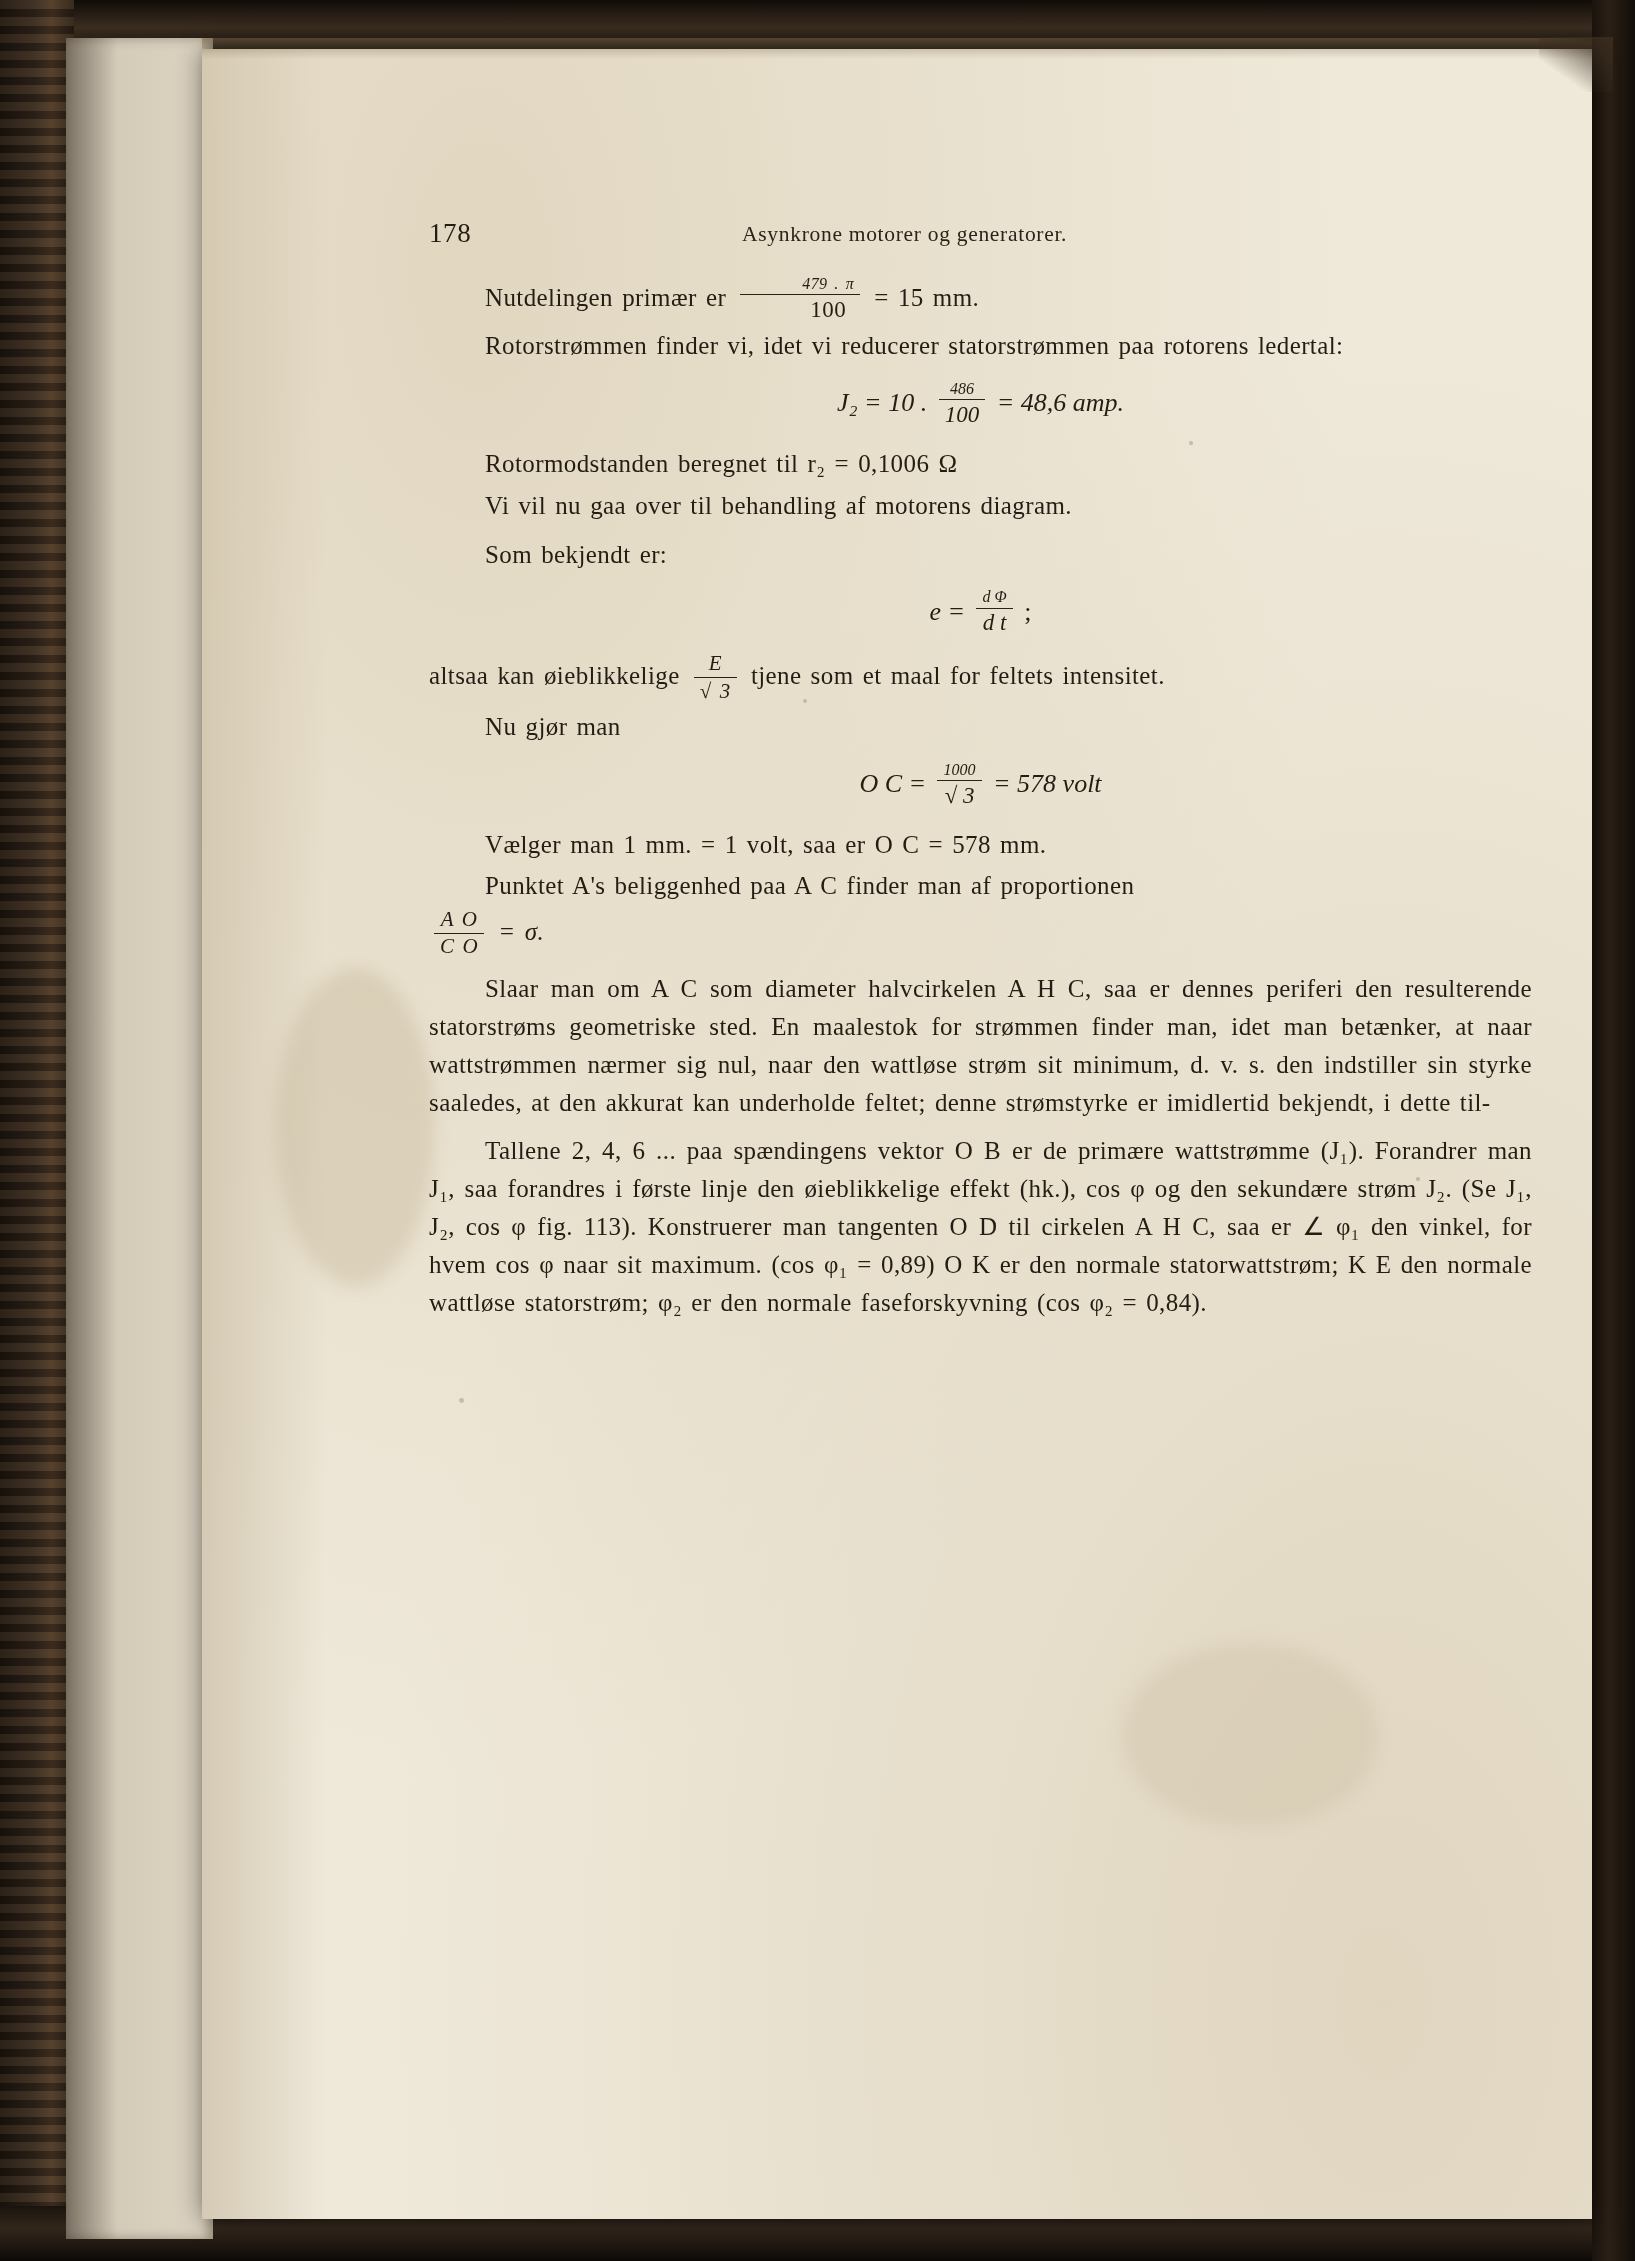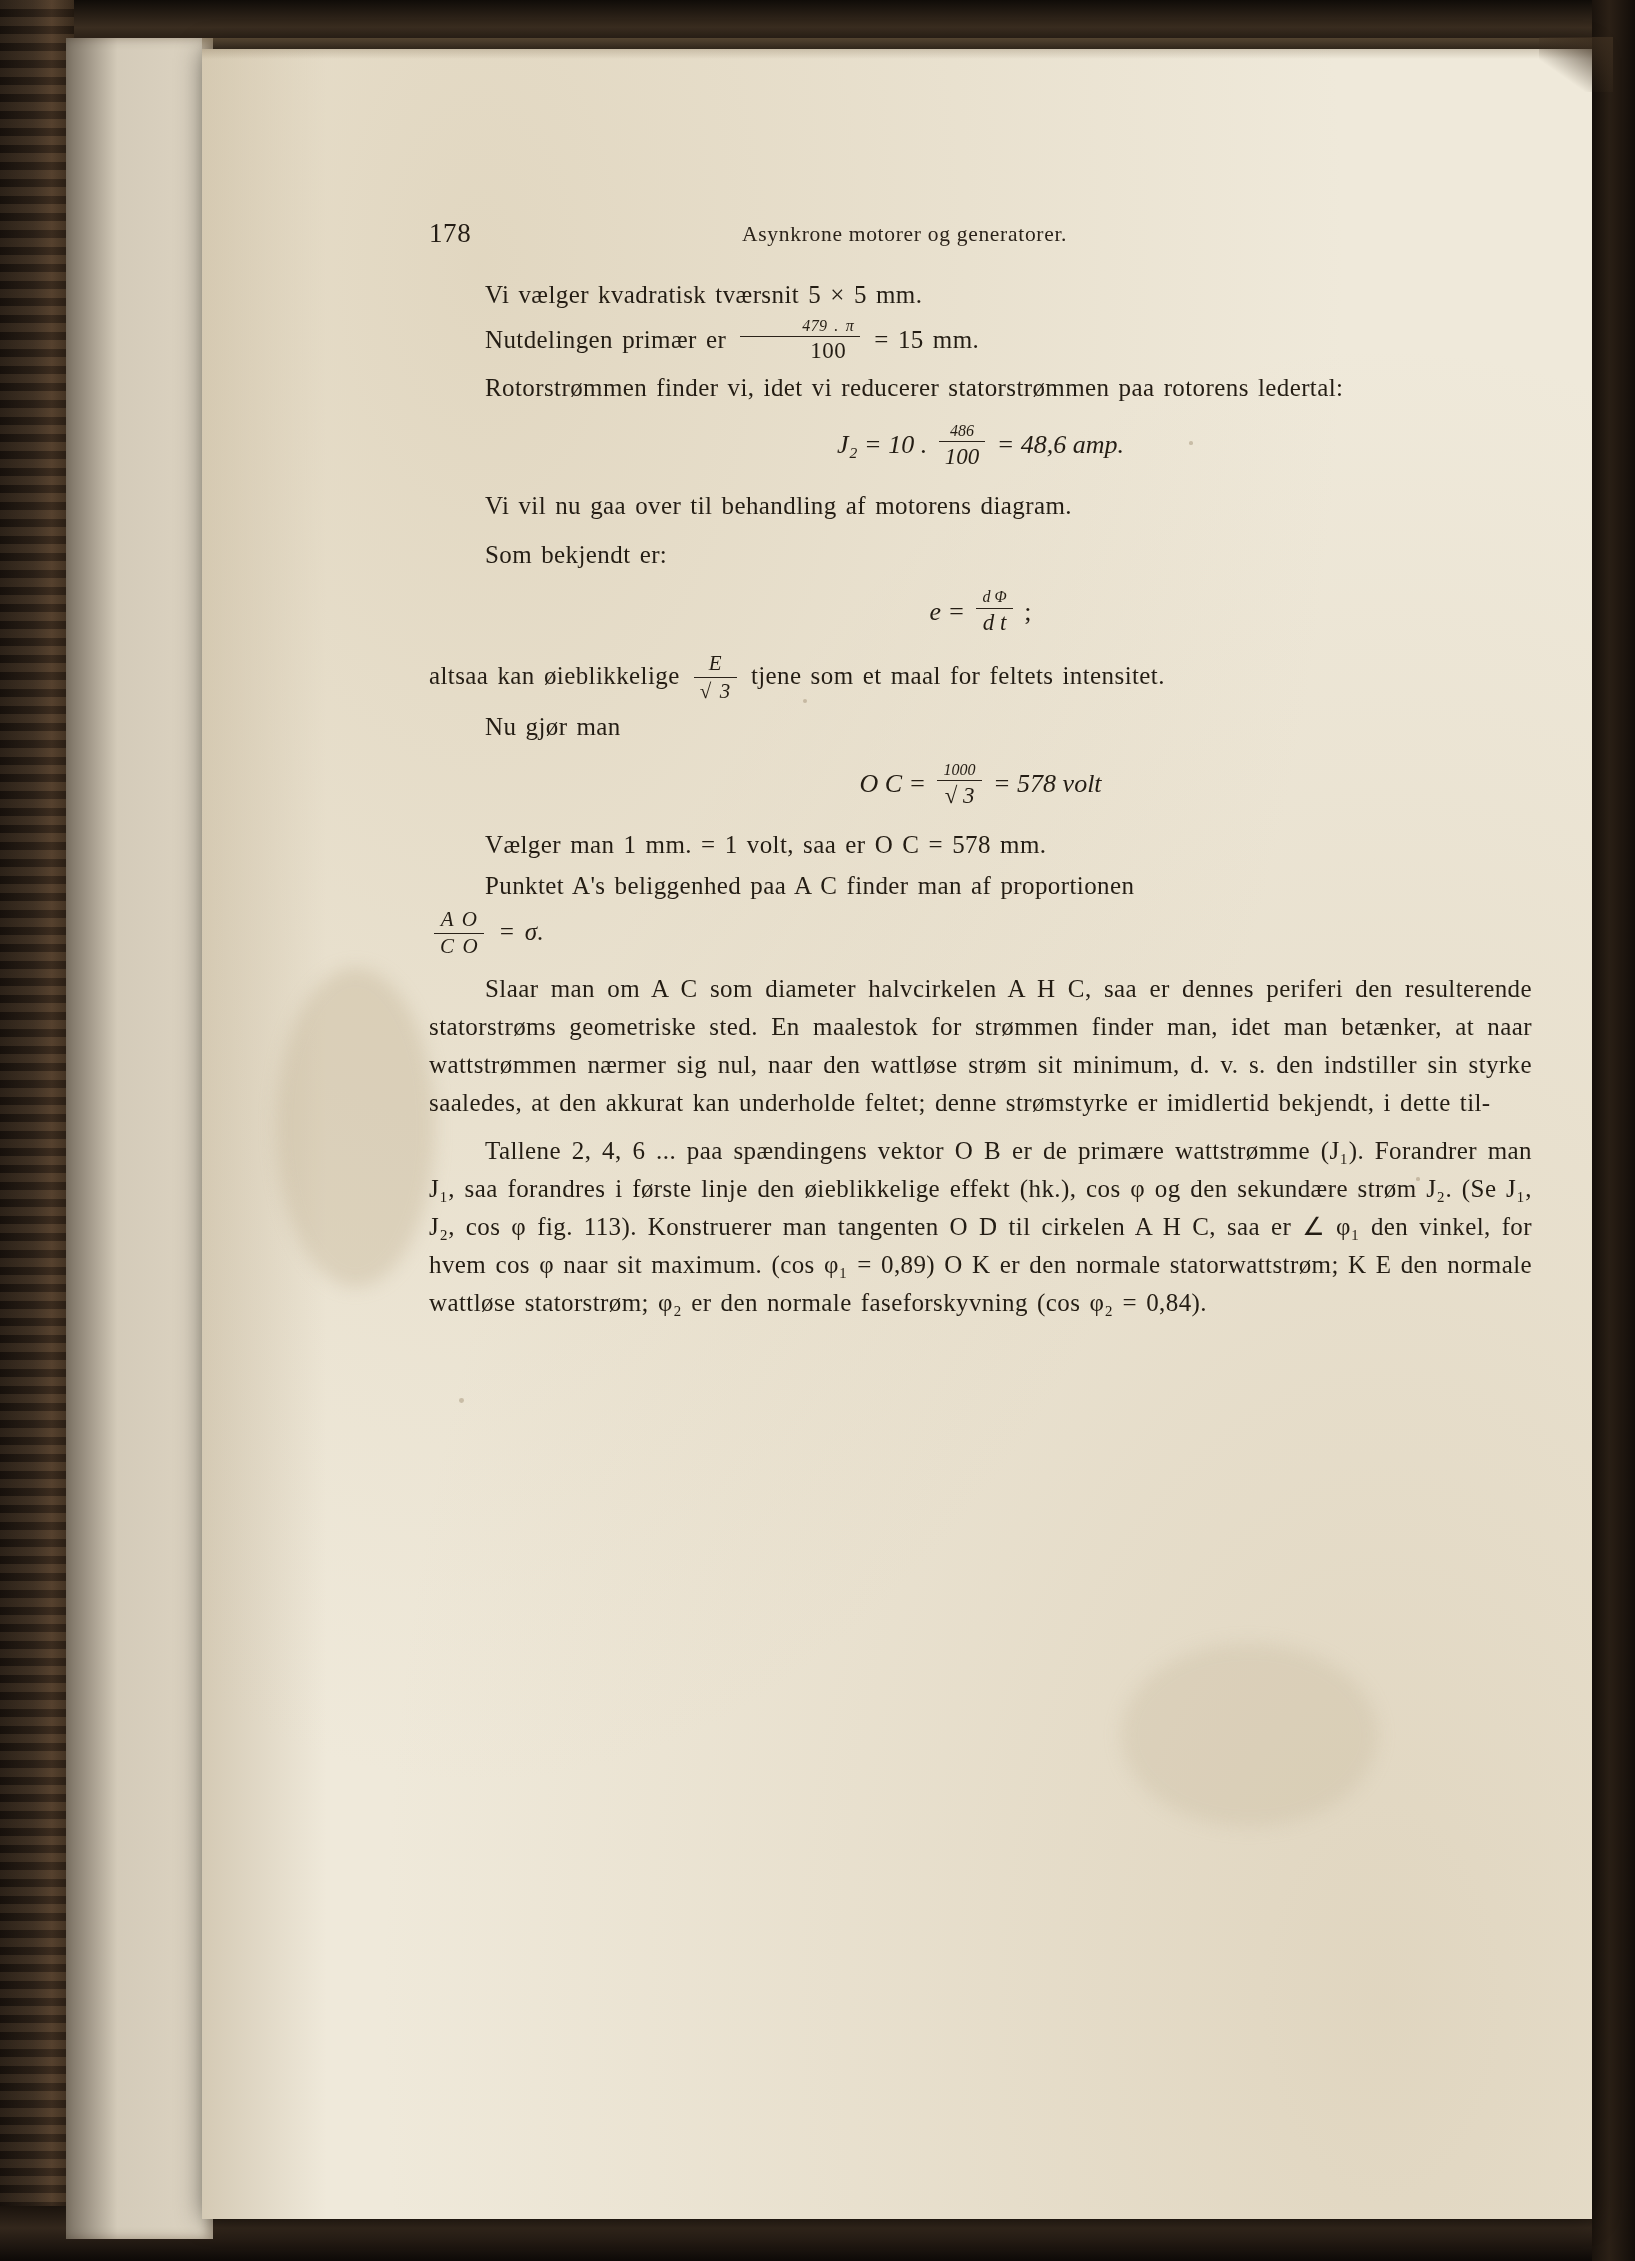--- a/index.html
+++ b/index.html
@@ -205,21 +205,20 @@
   <div class="page-top-curl"></div>
   <div class="corner-dark"></div>
 
   <div class="running-head">
     <div class="folio">178</div>
     <div class="head-title">Asynkrone motorer og generatorer.</div>
   </div>
 
   <div class="body">
 
-    <p class="indent sp-lg">Vi vælger kvadratisk tværsnit 5 × 5 mm.</p>
 
     <p class="indent sp-lg">
       <span>Nutdelingen primær er</span>
       <span class="frac">
         <span class="num it">479 . π</span>
         <span class="den">100</span>
       </span>
       <span>= 15 mm.</span>
     </p>
 
@@ -227,20 +226,21 @@
 
     <div class="eq">
       <span class="it">J₂ = 10 .</span>
       <span class="frac">
         <span class="num it">486</span>
         <span class="den it">100</span>
       </span>
       <span class="it">= 48,6 amp.</span>
     </div>
 
+    <p class="indent sp-lg">Rotormodstanden beregnet til r₂ = 0,1006 Ω</p>
     <p class="indent sp-lg">Vi vil nu gaa over til behandling af motorens diagram.</p>
 
     <p class="indent sp-lg" style="margin-top:11px;">Som bekjendt er:</p>
 
     <div class="eq">
       <span class="it">e =</span>
       <span class="frac">
         <span class="num it">d Φ</span>
         <span class="den it">d t</span>
       </span>

